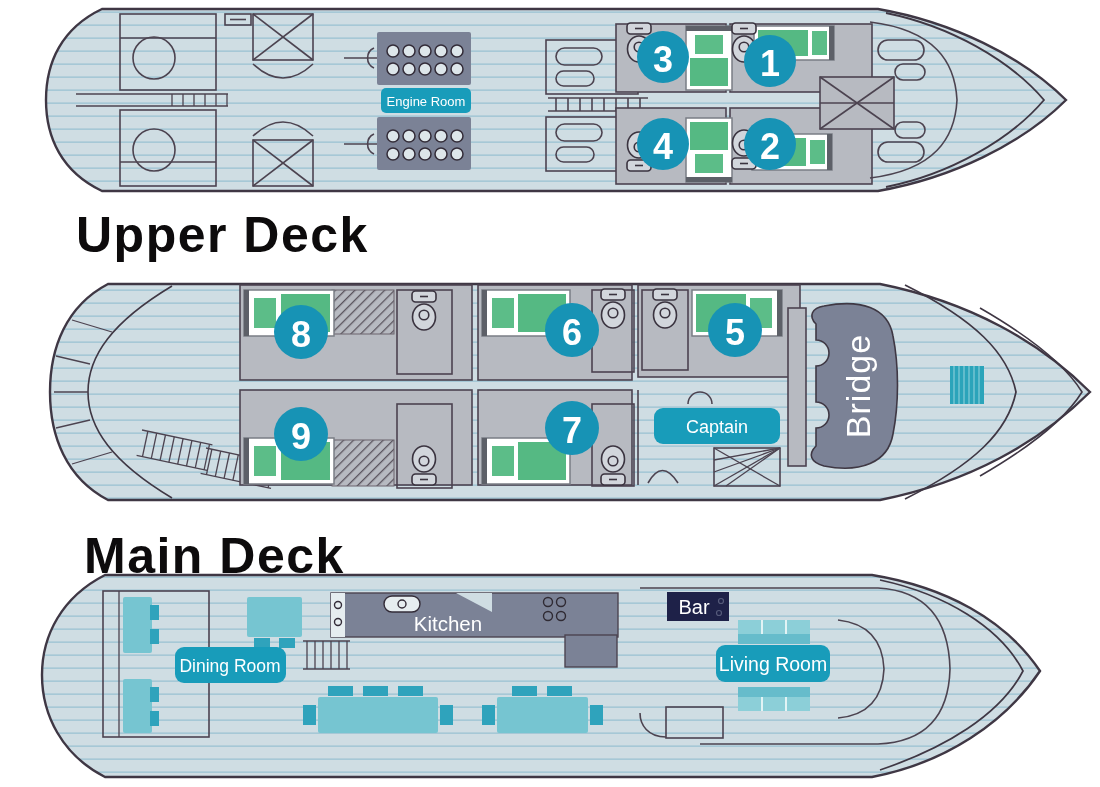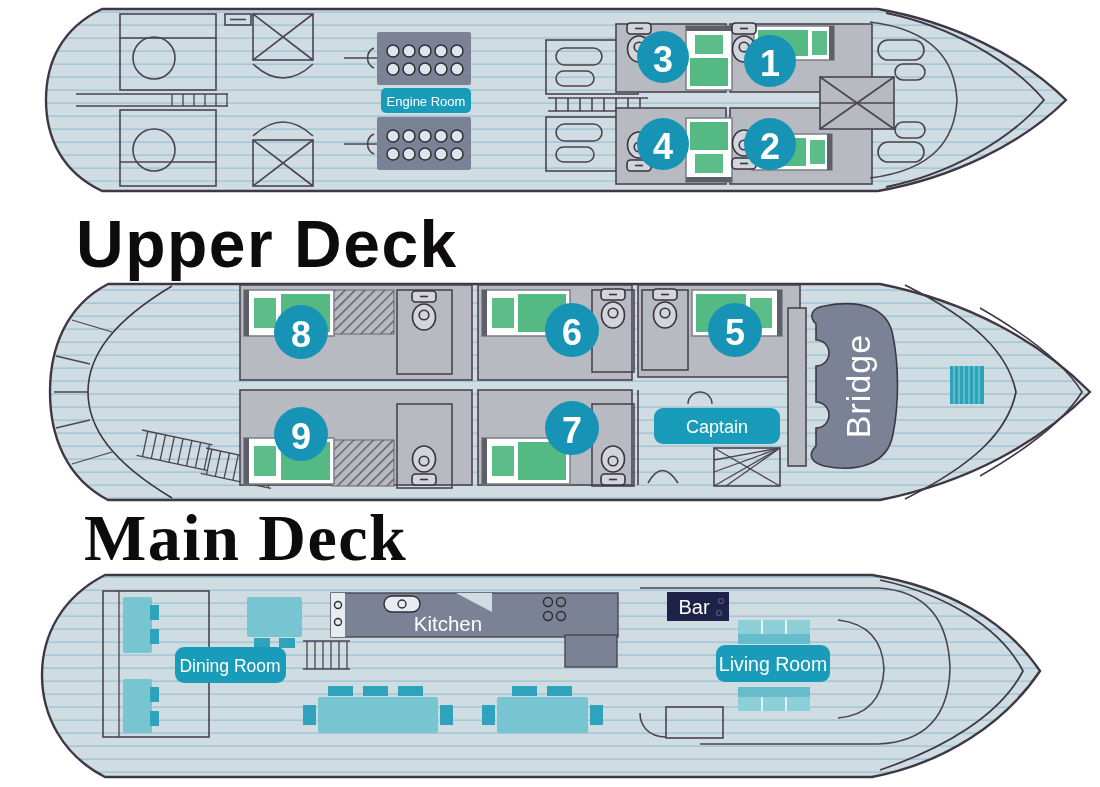--- a/index.html
+++ b/index.html
@@ -1,22 +1,22 @@
 <!DOCTYPE html>
 <html><head>
 <meta charset="utf-8">
 <style>
   html,body{margin:0;padding:0;background:#ffffff;}
   #stage{position:relative;width:1100px;height:787px;background:#ffffff;overflow:hidden;
          font-family:"Liberation Sans",sans-serif;}
   .deck-svg{position:absolute;left:0;display:block;}
-  .deck-title{position:absolute;margin:0;color:#0d0b0c;font-weight:700;font-size:66px;
+  .deck-title{position:absolute;margin:0;color:#0d0b0c;font-weight:700;font-size:50px;
               letter-spacing:1.5px;font-family:"Liberation Sans",sans-serif;}
   #title-upper{top:206px;left:76px;}
-  #title-main{top:500px;left:84px;font-family:Liberation Serif, serif;}
+  #title-main{top:527px;left:84px;}
   svg text{font-family:"Liberation Sans",sans-serif;}
   .lbl{fill:#ffffff;}
   .badge-num{fill:#ffffff;font-weight:700;font-size:36px;}
   .wall{fill:none;stroke:#4c4350;stroke-width:1.6;}
   .thin{fill:none;stroke:#4c4350;stroke-width:1.3;}
 </style>
 </head>
 <body>
 
 <div id="stage">

